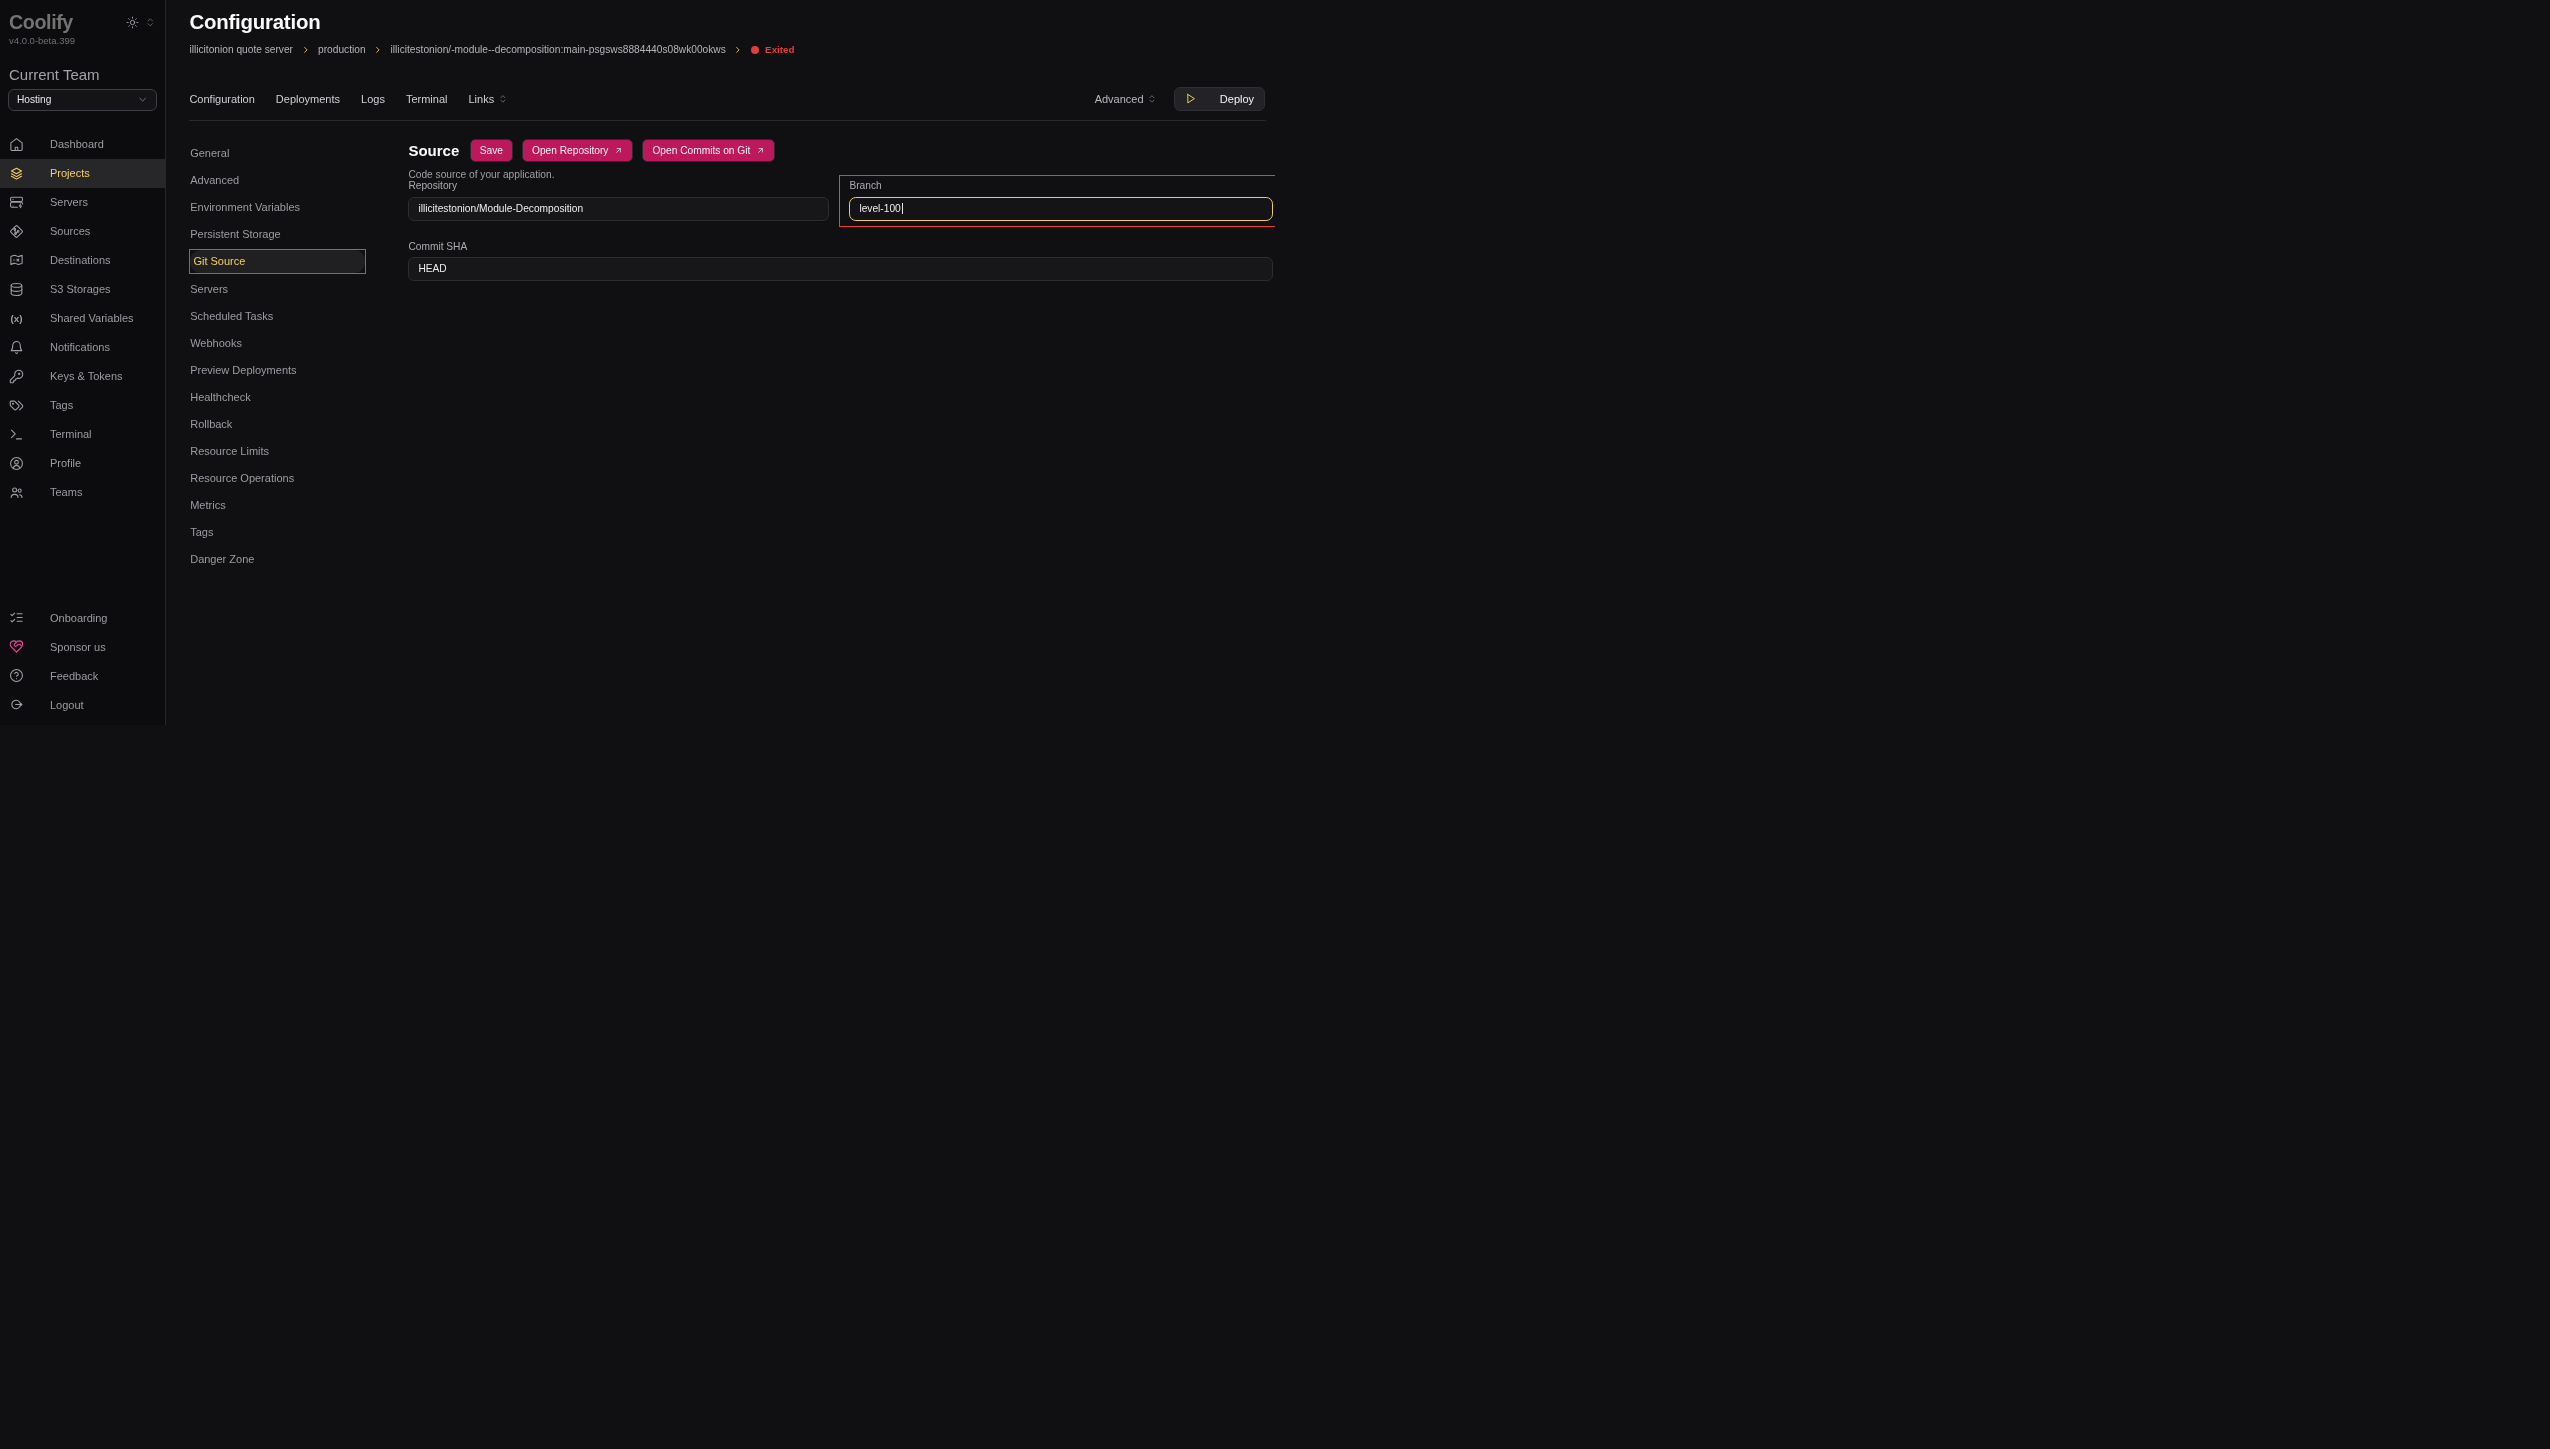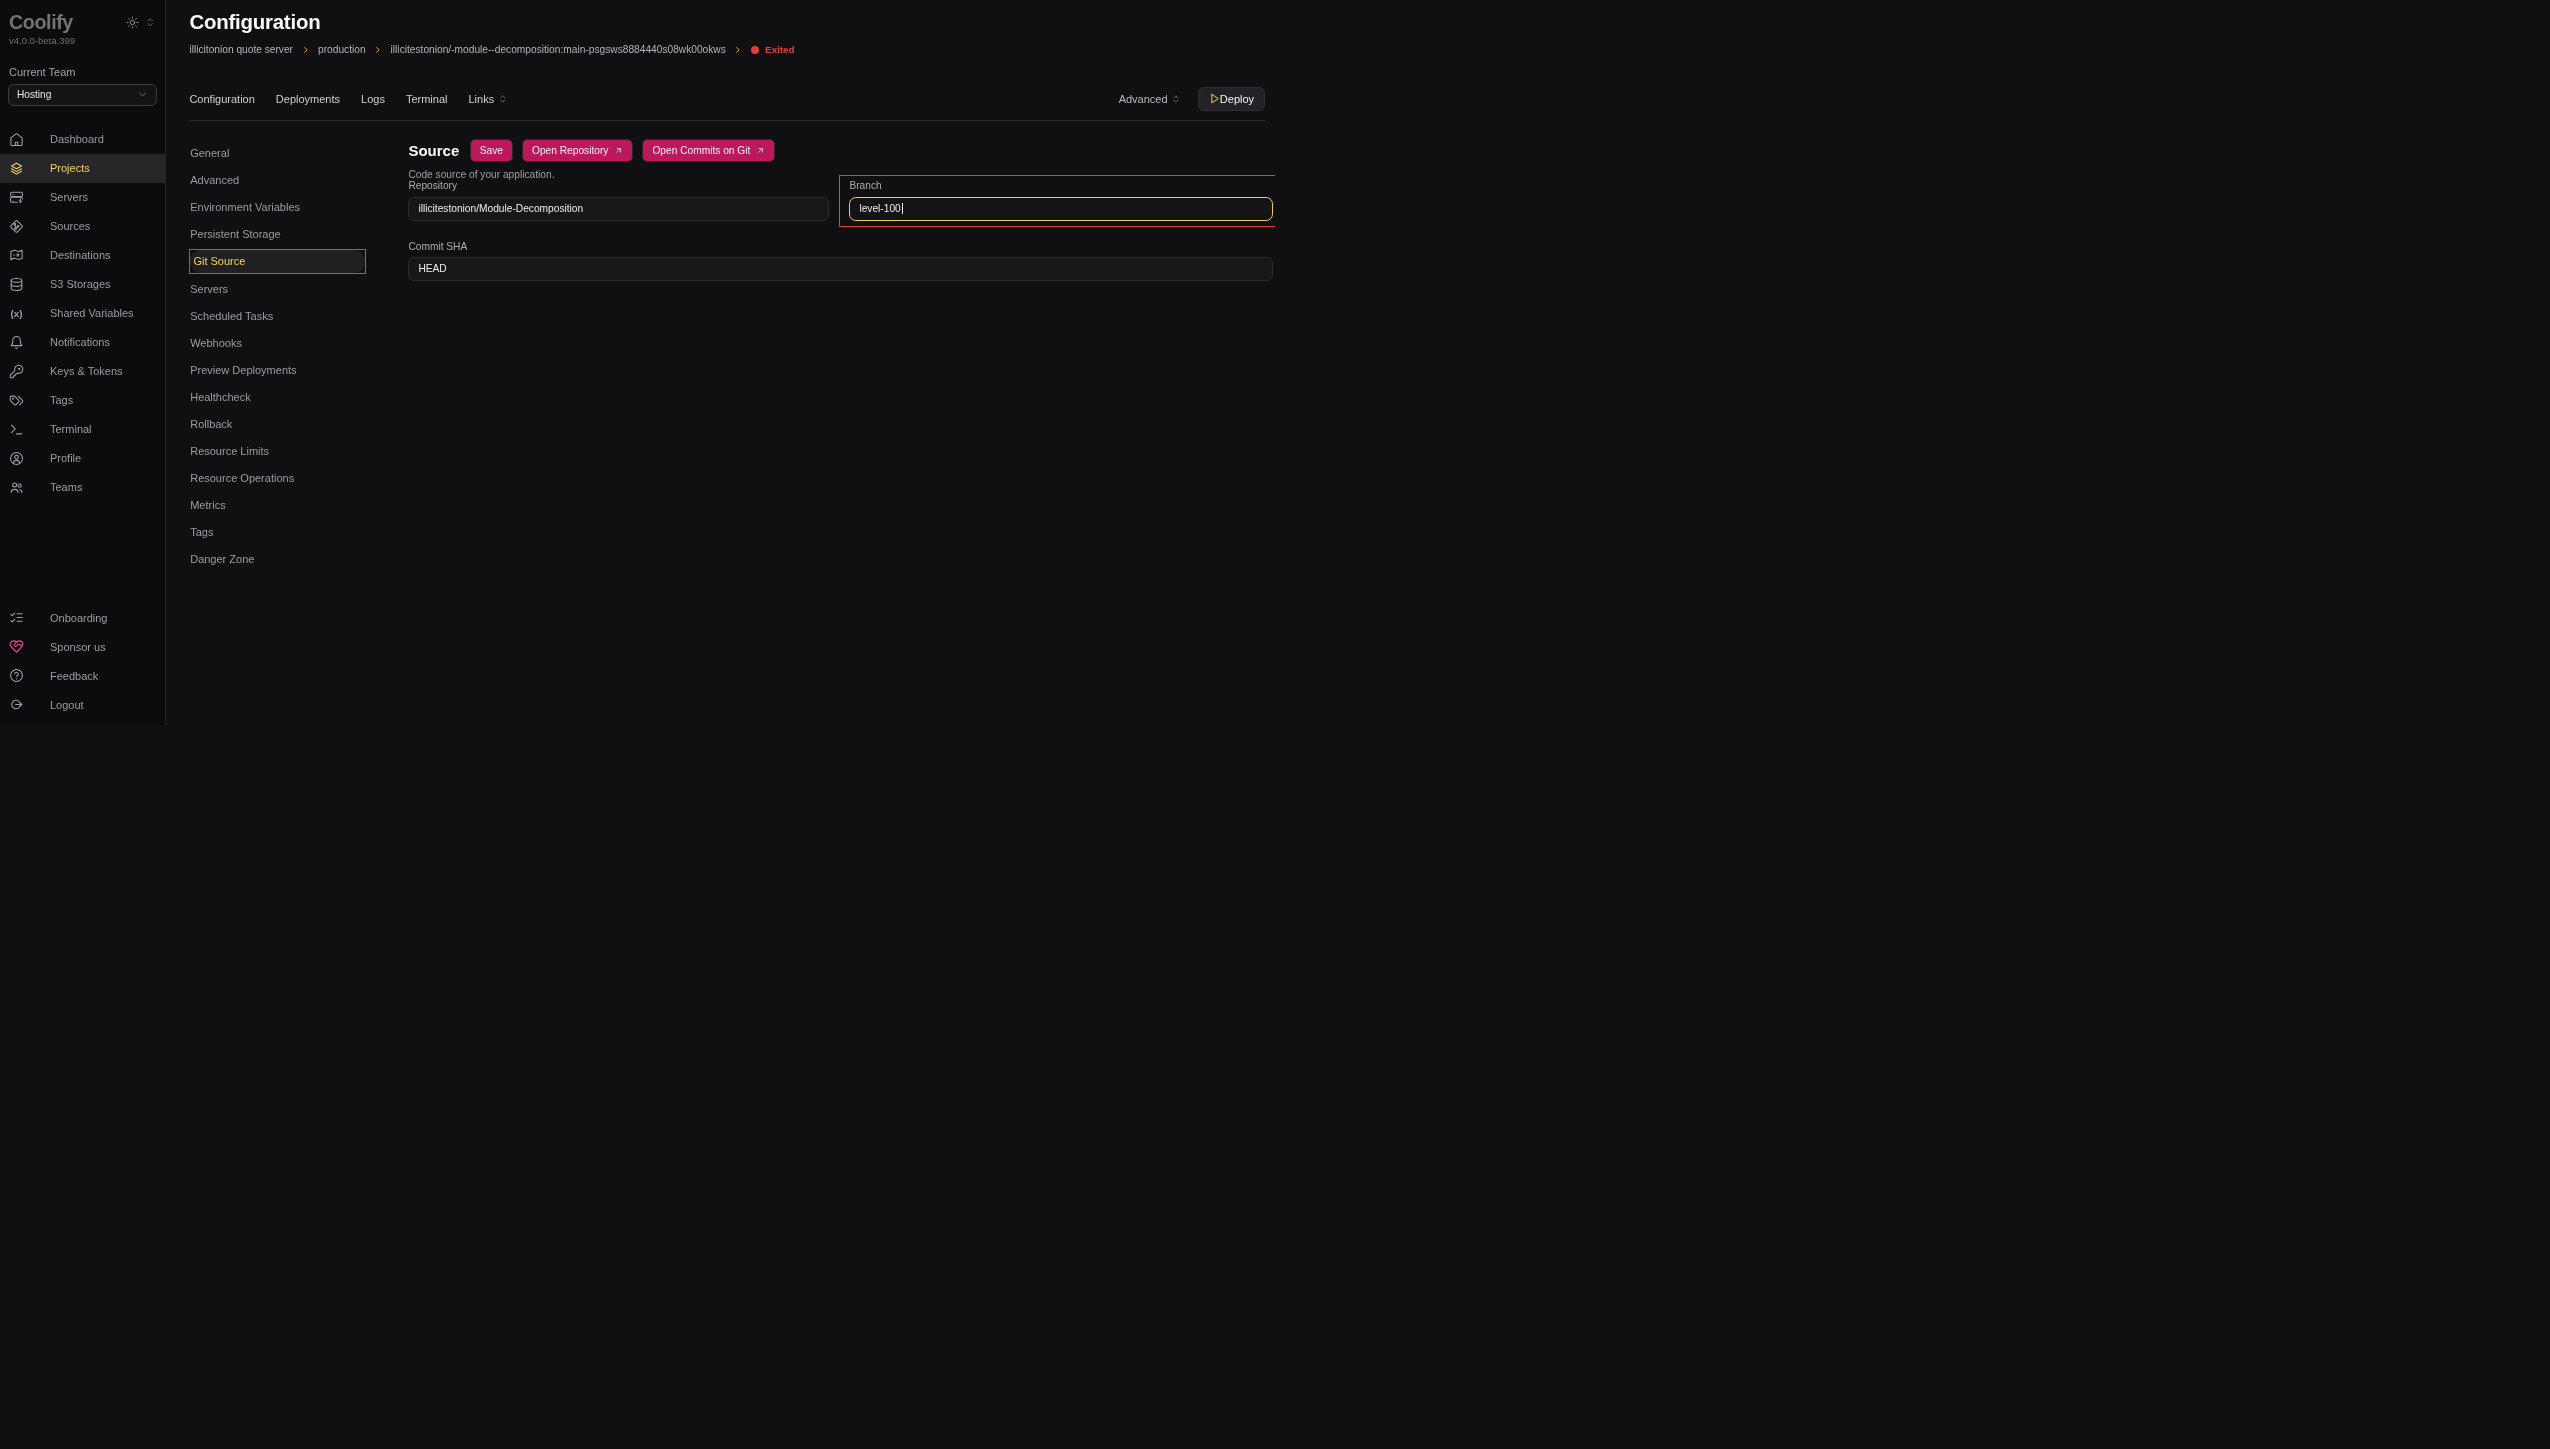--- a/index.html
+++ b/index.html
@@ -16,21 +16,21 @@
   
   .sidebar {
     width:166px; min-width:166px; height:100%;
     background:#0c0c0e; border-right:0.8px solid #26262a;
     display:flex; flex-direction:column; padding:7.6px 0 6px 0;
   }
   .logo-row { display:flex; align-items:flex-start; padding:3px 9px 0 9px; }
   .logo { font-size:19.7px; font-weight:800; letter-spacing:-0.4px; color:#737373; }
   .logo-icons { margin-left:auto; display:flex; align-items:center; gap:6.8px; margin-top:5.3px; }
   .version { font-size:9.5px; color:#6f6f78; padding:1.5px 9px 0 9px; }
-  .team-label { font-size:11px; color:#a2a2ab; padding:19.7px 9px 0 9px; }
+  .team-label { font-size:15px; color:#a2a2ab; padding:19.7px 9px 0 9px; }
   .team-select {
     margin:6px 8.3px 0 8.3px; height:22px; border:0.8px solid #3e3e46; border-radius:6px;
     display:flex; align-items:center; padding:0 7.6px; font-size:10.2px; color:#e6e6ea;
     background:#141416; cursor:pointer;
   }
   .team-select .chev { margin-left:auto; }
   .nav { margin-top:19px; display:flex; flex-direction:column; }
   .nav-item {
     height:29px; display:flex; align-items:center; gap:26px;
     padding:0 9px; font-size:11px; color:#9b9ba3; cursor:pointer;
@@ -52,21 +52,21 @@
   .status-dot { width:8.3px; height:8.3px; border-radius:50%; background:#dd3f3a; }
   .status-text { color:#e0403a; font-weight:700; font-size:9.8px; }
 
   .tabs-row { display:flex; align-items:center; margin-top:32px; }
   .tabs { display:flex; align-items:center; gap:21px; }
   .tab { font-size:11px; color:#cfcfd5; cursor:pointer; display:flex; align-items:center; gap:3.8px; }
   .right-controls { margin-left:auto; display:flex; align-items:center; gap:16.6px; padding-right:1.5px; }
   .advanced { font-size:11px; color:#b9b9c0; display:flex; align-items:center; gap:3.8px; cursor:pointer; }
   .deploy-btn {
     height:23.4px; background:#232327; border:0.8px solid #2e2e33; border-radius:6px;
-    display:flex; align-items:center; gap:0; padding:0 9.8px;
+    display:flex; align-items:center; gap:24px; padding:0 9.8px;
     font-size:11px; color:#f4f4f6; cursor:pointer;
   }
   .divider { height:0.8px; background:#29292d; margin-top:9.8px; }
 
   .content-row { display:flex; margin-top:18px; }
   .subnav { width:219px; min-width:219px; display:flex; flex-direction:column; }
   .subnav-item { height:27px; display:flex; align-items:center; font-size:11px; color:#9b9ba3; cursor:pointer; padding-left:0.8px; }
   .red-box { border:1.5px solid #e8432c; width:177px; margin:1.5px 0; }
   .red-box .subnav-item { height:23px; background:#202023; color:#f6d05e; padding-left:3px; width:100%;border-radius:11px; }
 

